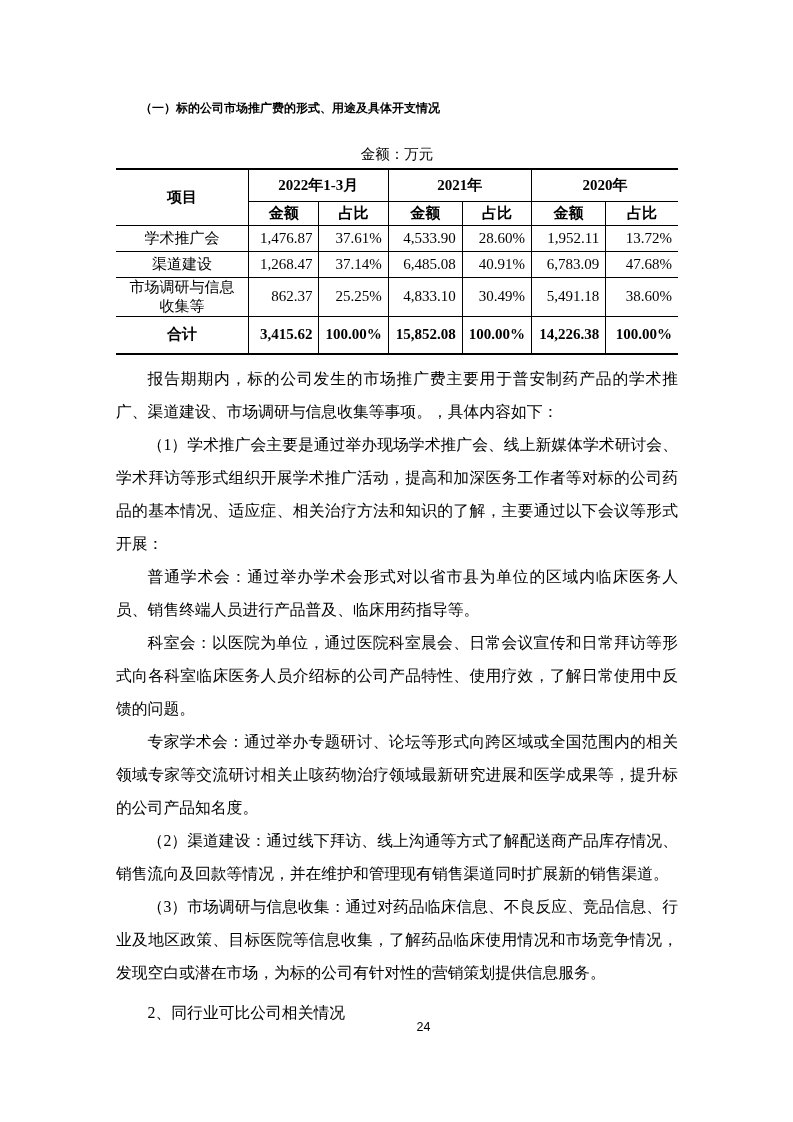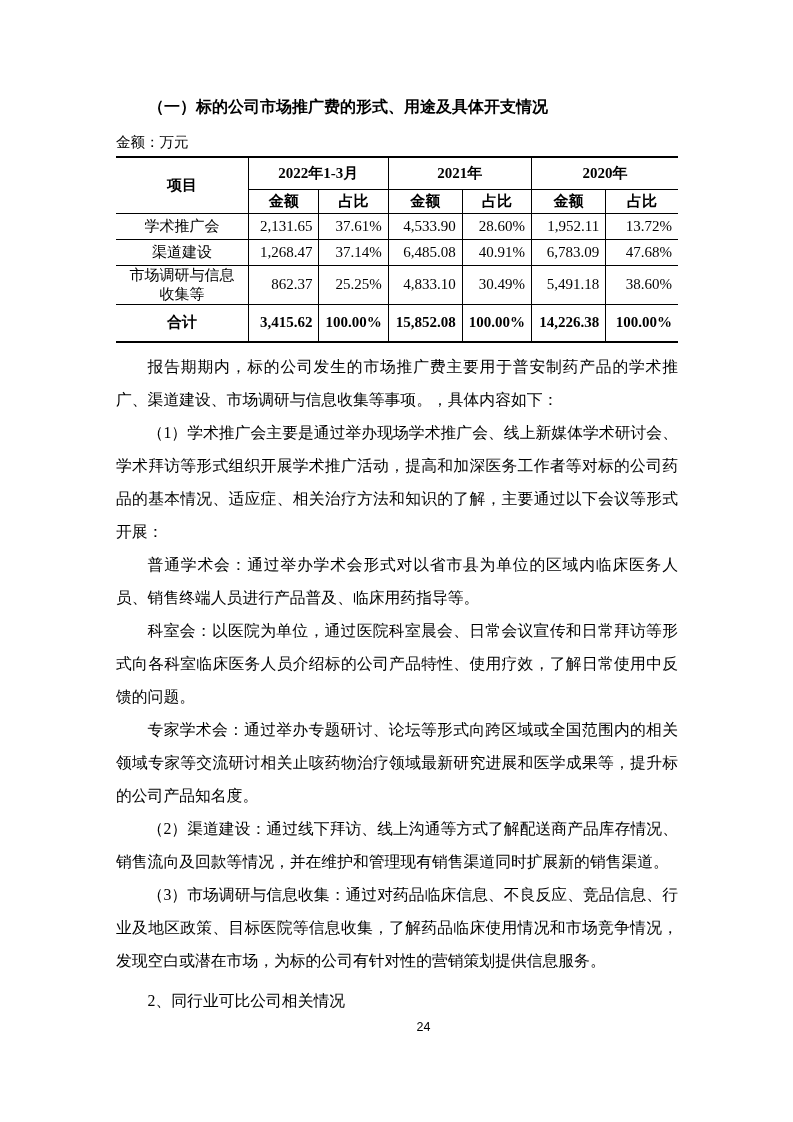--- a/index.html
+++ b/index.html
@@ -15,37 +15,36 @@
     width: 793px; height: 1122px;
     background: #ffffff;
     overflow: hidden;
   }
   .content {
     position: absolute;
     left: 116px; top: 96px;
     width: 562px;
   }
   .heading {
-    font-size: 16px;
+    font-size: 12px;
     font-weight: bold;
     line-height: 24px;
     text-indent: 2em;
-    margin: 0 0 12px 0;
-    font-family: Liberation Mono, monospace;
+    margin: 0 0 24px 0;
   }
   .intro {
     font-size: 15.8px;
     line-height: 24px;
     text-indent: 2em;
     margin: 0 0 14px 0;
   }
   .unit-note {
     font-size: 14.5px;
     line-height: 20px;
-    text-align: left;
+    text-align: center;
     margin: 0 0 4px 0;
   }
   table.fee-table {
     width: 100%;
     border-collapse: collapse;
     border-top: 2.5px solid #000;
     border-bottom: 2.5px solid #000;
     margin: 0 0 6px 0;
     font-size: 15px;
   }
@@ -122,21 +121,21 @@
         <tr class="hdr-sub">
           <th>金额</th>
           <th>占比</th>
           <th>金额</th>
           <th>占比</th>
           <th>金额</th>
           <th>占比</th>
         </tr>
         <tr class="data-row">
           <td class="c-item">学术推广会</td>
-          <td class="c-num">2,131.65</td>
+          <td class="c-num">1,476.87</td>
           <td class="c-num">37.61%</td>
           <td class="c-num">4,533.90</td>
           <td class="c-num">28.60%</td>
           <td class="c-num">1,952.11</td>
           <td class="c-num">13.72%</td>
         </tr>
         <tr class="data-row">
           <td class="c-item">渠道建设</td>
           <td class="c-num">1,268.47</td>
           <td class="c-num">37.14%</td>

